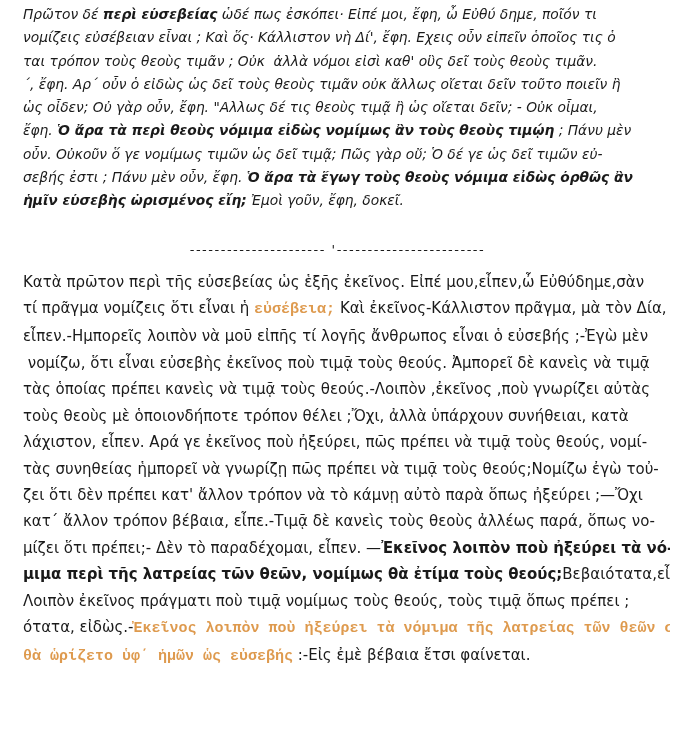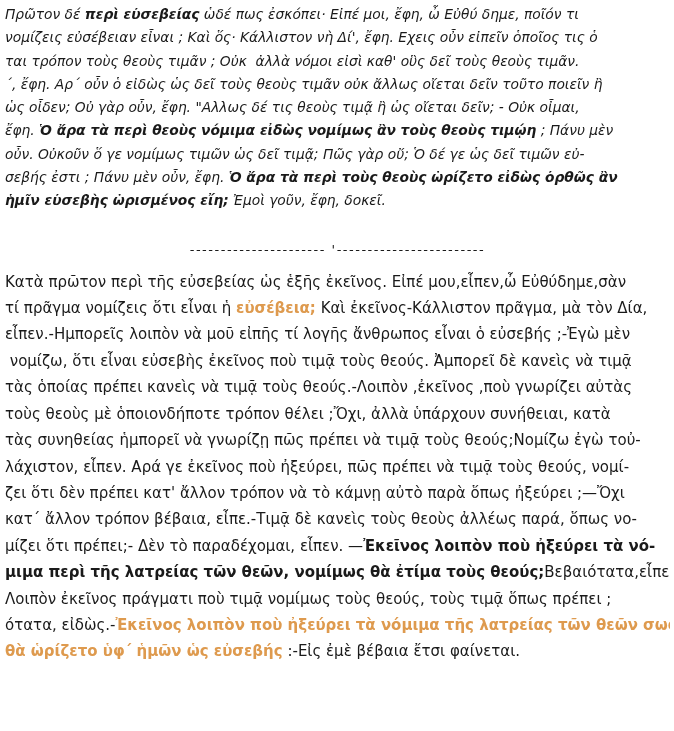--- a/index.html
+++ b/index.html
@@ -7,32 +7,32 @@
     --text:#1a1a1a;
   }
   html,body{margin:0;padding:0;background:#ffffff;}
   body{
     width:674px;height:731px;
     font-family:"DejaVu Sans","Liberation Sans",sans-serif;
     color:var(--text);
     overflow:hidden;
   }
   .page{padding:3px 4px 0 5px;}
-  .para .line{white-space:pre;overflow:hidden;}
+  .para .line{white-space:pre;overflow:hidden;margin-left:18px;}
   .para.ancient{
     font-style:italic;
     font-size:13.8px;
     line-height:23.3px;
   }
   .para.modern{
     font-size:15px;
     line-height:26.4px;
   }
   .bold{font-weight:bold;}
-  .accent{color:var(--accent);}
+  .accent{color:var(--accent);font-family:Liberation Mono, monospace;}
   .separator{
     text-align:center;
     font-size:13px;
     line-height:14px;
     margin-top:30px;
     margin-bottom:12px;
     letter-spacing:1.5px;
     color:var(--text);
   }
 </style>
@@ -42,35 +42,35 @@
 <div class="page">
 
   <div class="para ancient">
       <div class="line"><span>Πρῶτον δέ </span><span class="bold">περὶ εὐσεβείας</span><span> ὡδέ πως ἐσκόπει· Εἰπέ μοι, ἔφη, ὦ Εὐθύ δημε, ποῖόν τι</span></div>
       <div class="line"><span>νομίζεις εὐσέβειαν εἶναι ; Καὶ ὅς· Κάλλιστον νὴ Δί', ἔφη. Εχεις οὖν εἰπεῖν ὁποῖος τις ὁ</span></div>
       <div class="line"><span>ται τρόπον τοὺς θεοὺς τιμᾶν ; Οὐκ  ἀλλὰ νόμοι εἰσὶ καθ' οὓς δεῖ τοὺς θεοὺς τιμᾶν.</span></div>
       <div class="line"><span>΄, ἔφη. Αρ΄ οὖν ὁ εἰδὼς ὡς δεῖ τοὺς θεοὺς τιμᾶν οὐκ ἄλλως οἴεται δεῖν τοῦτο ποιεῖν ἢ</span></div>
       <div class="line"><span>ὡς οἶδεν; Οὐ γὰρ οὖν, ἔφη. "Αλλως δέ τις θεοὺς τιμᾷ ἢ ὡς οἴεται δεῖν; - Οὐκ οἶμαι,</span></div>
       <div class="line"><span>ἔφη. </span><span class="bold">Ὁ ἄρα τὰ περὶ θεοὺς νόμιμα εἰδὼς νομίμως ἂν τοὺς θεοὺς τιμῴη</span><span> ; Πάνυ μὲν</span></div>
       <div class="line"><span>οὖν. Οὐκοῦν ὅ γε νομίμως τιμῶν ὡς δεῖ τιμᾷ; Πῶς γὰρ οὔ; Ὁ δέ γε ὡς δεῖ τιμῶν εὐ-</span></div>
-      <div class="line"><span>σεβής ἐστι ; Πάνυ μὲν οὖν, ἔφη. </span><span class="bold">Ὁ ἄρα τὰ περὶ τοὺς θεοὺς ὡρίζετο εἰδὼς ὀρθῶς ἂν</span></div>
+      <div class="line"><span>σεβής ἐστι ; Πάνυ μὲν οὖν, ἔφη. </span><span class="bold">Ὁ ἄρα τὰ ἔγωγ τοὺς θεοὺς νόμιμα εἰδὼς ὀρθῶς ἂν</span></div>
       <div class="line"><span class="bold">ἡμῖν εὐσεβὴς ὡρισμένος εἴη;</span><span> Ἐμοὶ γοῦν, ἔφη, δοκεῖ.</span></div>
     </div>
 
   <div class="separator"><span>----------------------</span><span> '</span><span>------------------------</span></div>
 
   <div class="para modern">
       <div class="line"><span>Κατὰ πρῶτον περὶ τῆς εὐσεβείας ὡς ἑξῆς ἐκεῖνος. Εἰπέ μου,εἶπεν,ὦ Εὐθύδημε,σὰν</span></div>
       <div class="line"><span>τί πρᾶγμα νομίζεις ὅτι εἶναι ἡ </span><span class="bold accent">εὐσέβεια;</span><span> Καὶ ἐκεῖνος-Κάλλιστον πρᾶγμα, μὰ τὸν Δία,</span></div>
       <div class="line"><span>εἶπεν.-Ημπορεῖς λοιπὸν νὰ μοῦ εἰπῆς τί λογῆς ἄνθρωπος εἶναι ὁ εὐσεβής ;-Ἐγὼ μὲν</span></div>
       <div class="line"><span> νομίζω, ὅτι εἶναι εὐσεβὴς ἐκεῖνος ποὺ τιμᾷ τοὺς θεούς. Ἀμπορεῖ δὲ κανεὶς νὰ τιμᾷ</span></div>
       <div class="line"><span>τὰς ὁποίας πρέπει κανεὶς νὰ τιμᾷ τοὺς θεούς.-Λοιπὸν ,ἐκεῖνος ,ποὺ γνωρίζει αὐτὰς</span></div>
       <div class="line"><span>τοὺς θεοὺς μὲ ὁποιονδήποτε τρόπον θέλει ;Ὄχι, ἀλλὰ ὑπάρχουν συνήθειαι, κατὰ</span></div>
+      <div class="line"><span>λάχιστον, εἶπεν. Αρά γε ἐκεῖνος ποὺ ἠξεύρει, πῶς πρέπει νὰ τιμᾷ τοὺς θεούς, νομί-</span></div>
       <div class="line"><span>τὰς συνηθείας ἡμπορεῖ νὰ γνωρίζῃ πῶς πρέπει νὰ τιμᾷ τοὺς θεούς;Νομίζω ἐγὼ τοὐ-</span></div>
-      <div class="line"><span>λάχιστον, εἶπεν. Αρά γε ἐκεῖνος ποὺ ἠξεύρει, πῶς πρέπει νὰ τιμᾷ τοὺς θεούς, νομί-</span></div>
       <div class="line"><span>ζει ὅτι δὲν πρέπει κατ' ἄλλον τρόπον νὰ τὸ κάμνῃ αὐτὸ παρὰ ὅπως ἠξεύρει ;—Ὄχι</span></div>
       <div class="line"><span>κατ΄ ἄλλον τρόπον βέβαια, εἶπε.-Τιμᾷ δὲ κανεὶς τοὺς θεοὺς ἀλλέως παρά, ὅπως νο-</span></div>
       <div class="line"><span>μίζει ὅτι πρέπει;- Δὲν τὸ παραδέχομαι, εἶπεν. —</span><span class="bold">Ἐκεῖνος λοιπὸν ποὺ ἠξεύρει τὰ νό-</span></div>
       <div class="line"><span class="bold">μιμα περὶ τῆς λατρείας τῶν θεῶν, νομίμως θὰ ἐτίμα τοὺς θεούς;</span><span>Βεβαιότατα,εἶπε.-</span></div>
       <div class="line"><span>Λοιπὸν ἐκεῖνος πράγματι ποὺ τιμᾷ νομίμως τοὺς θεούς, τοὺς τιμᾷ ὅπως πρέπει ;</span></div>
       <div class="line"><span>ότατα, εἰδὼς.-</span><span class="bold accent">Ἐκεῖνος λοιπὸν ποὺ ἠξεύρει τὰ νόμιμα τῆς λατρείας τῶν θεῶν σωστὰ</span></div>
       <div class="line"><span class="bold accent">θὰ ὡρίζετο ὑφ΄ ἡμῶν ὡς εὐσεβής</span><span> :-Εἰς ἐμὲ βέβαια ἔτσι φαίνεται.</span></div>
     </div>
 
 </div>

